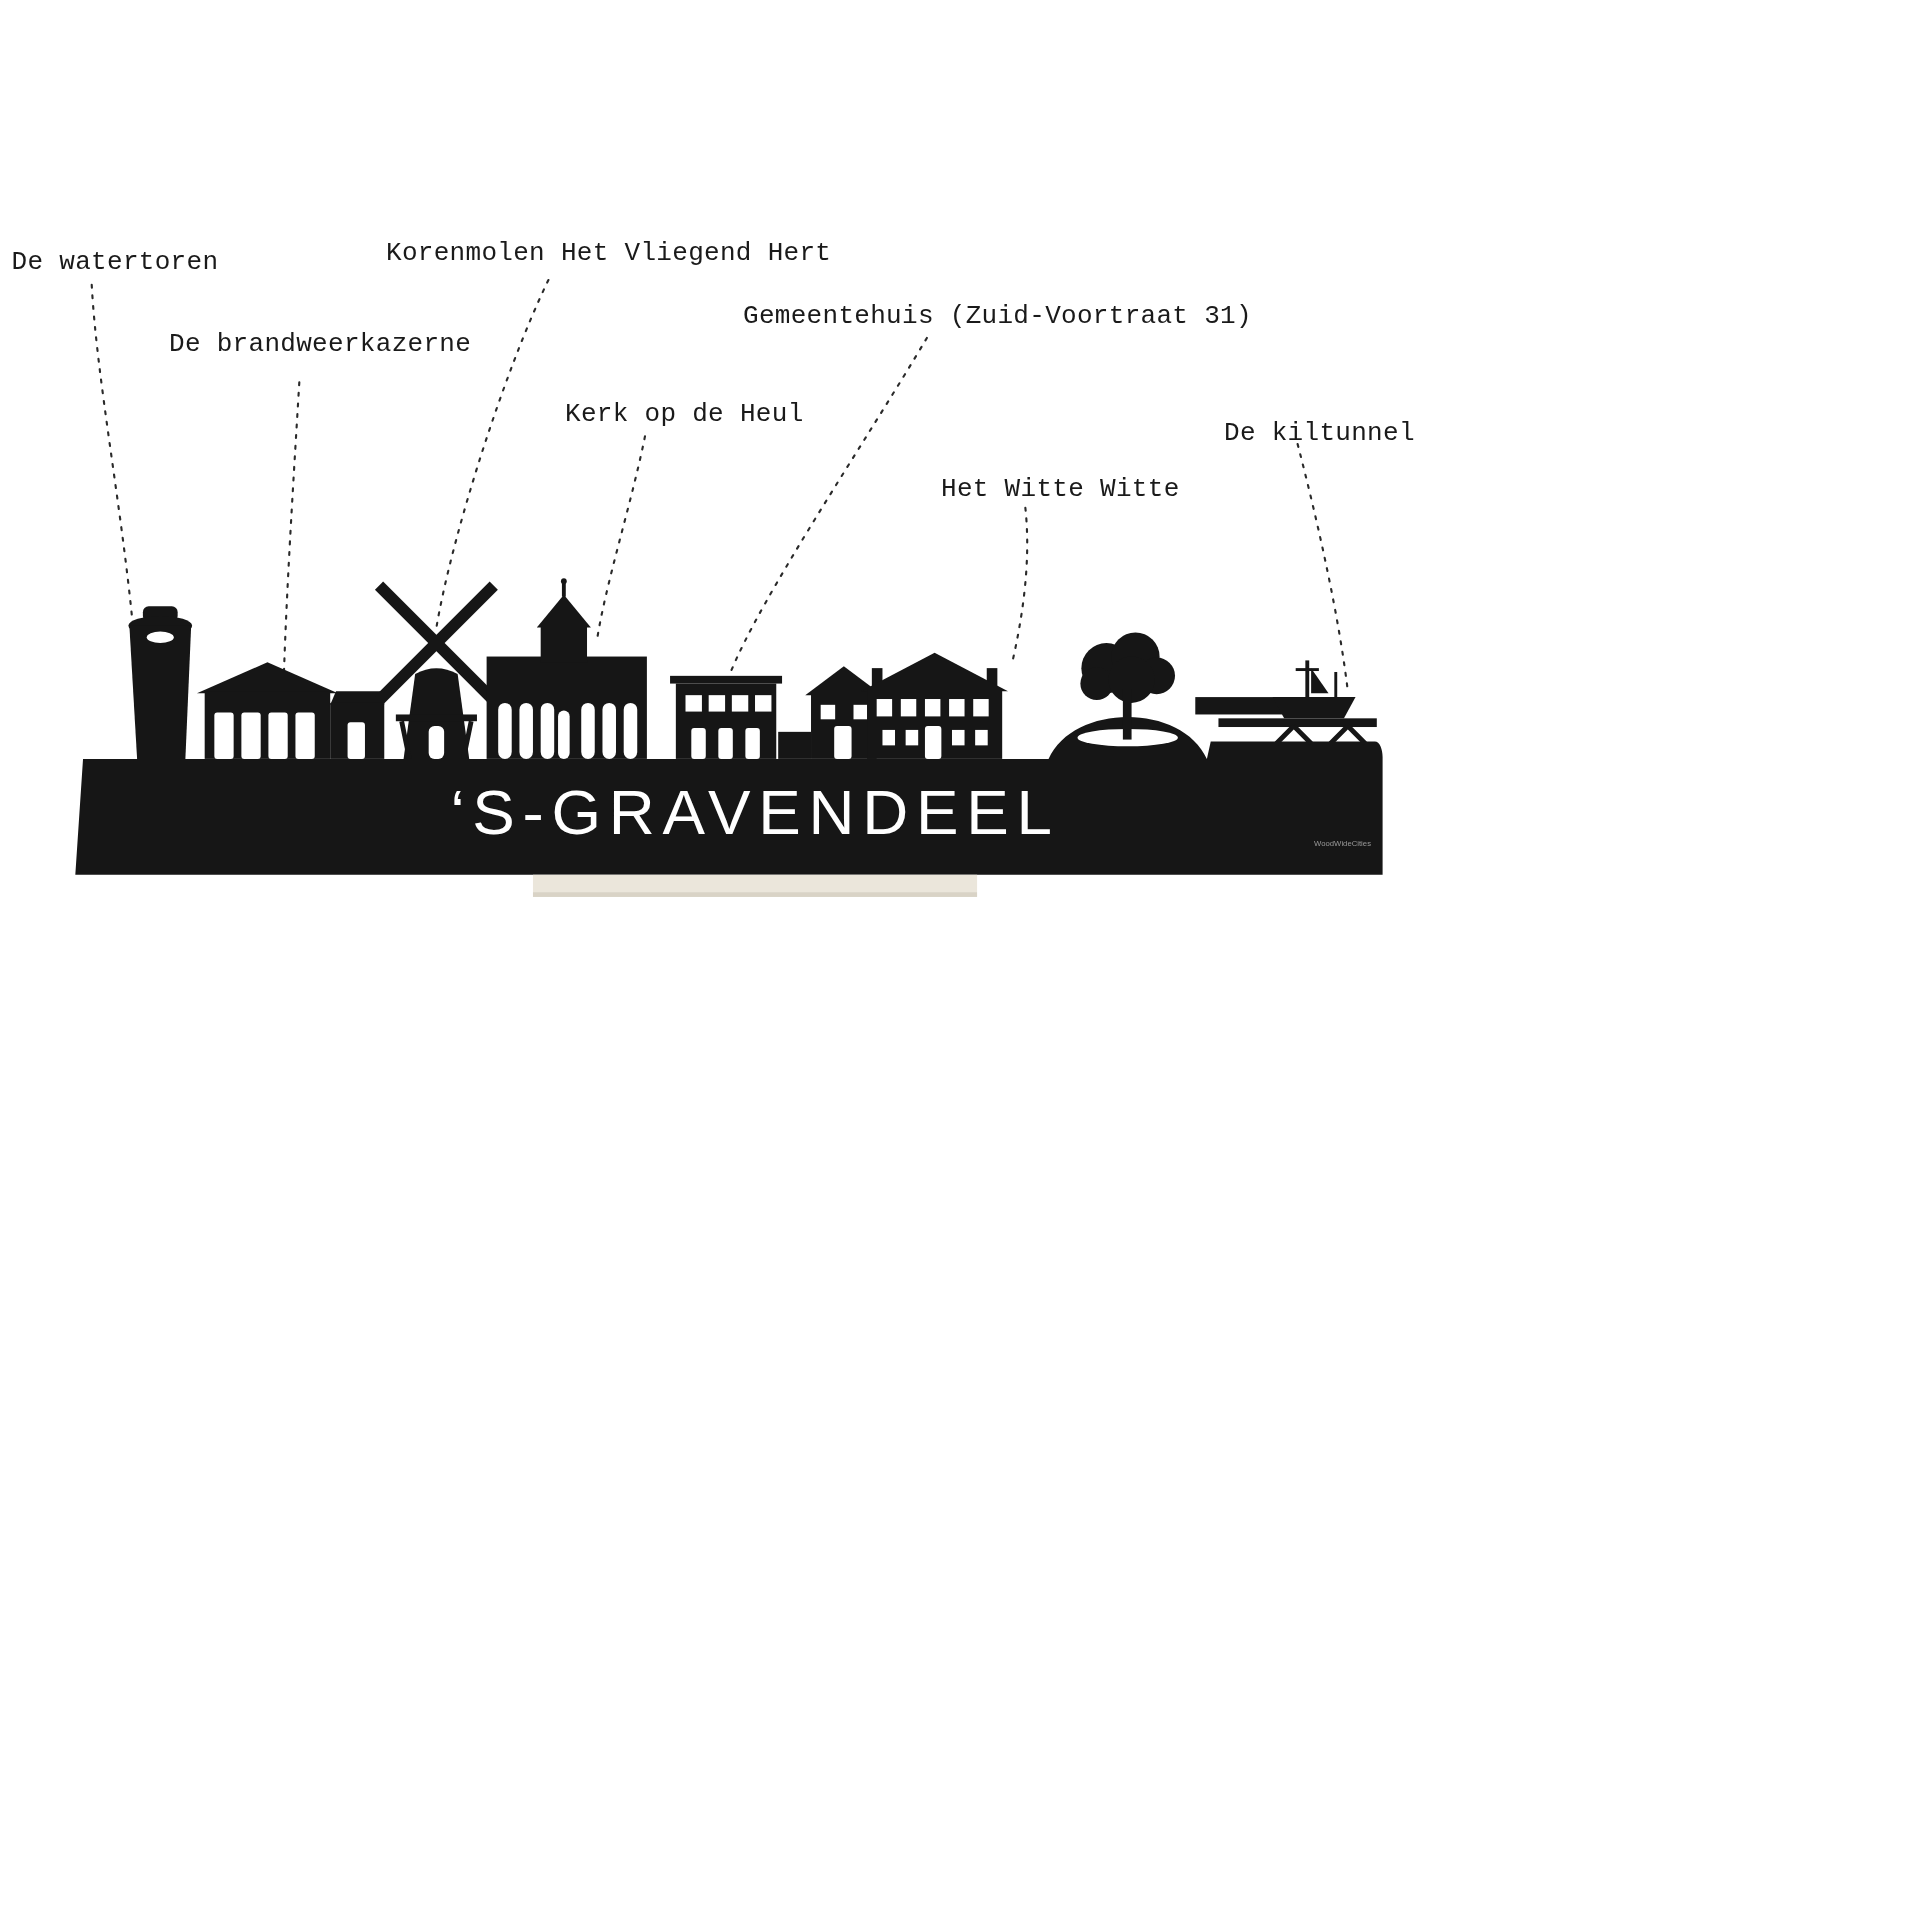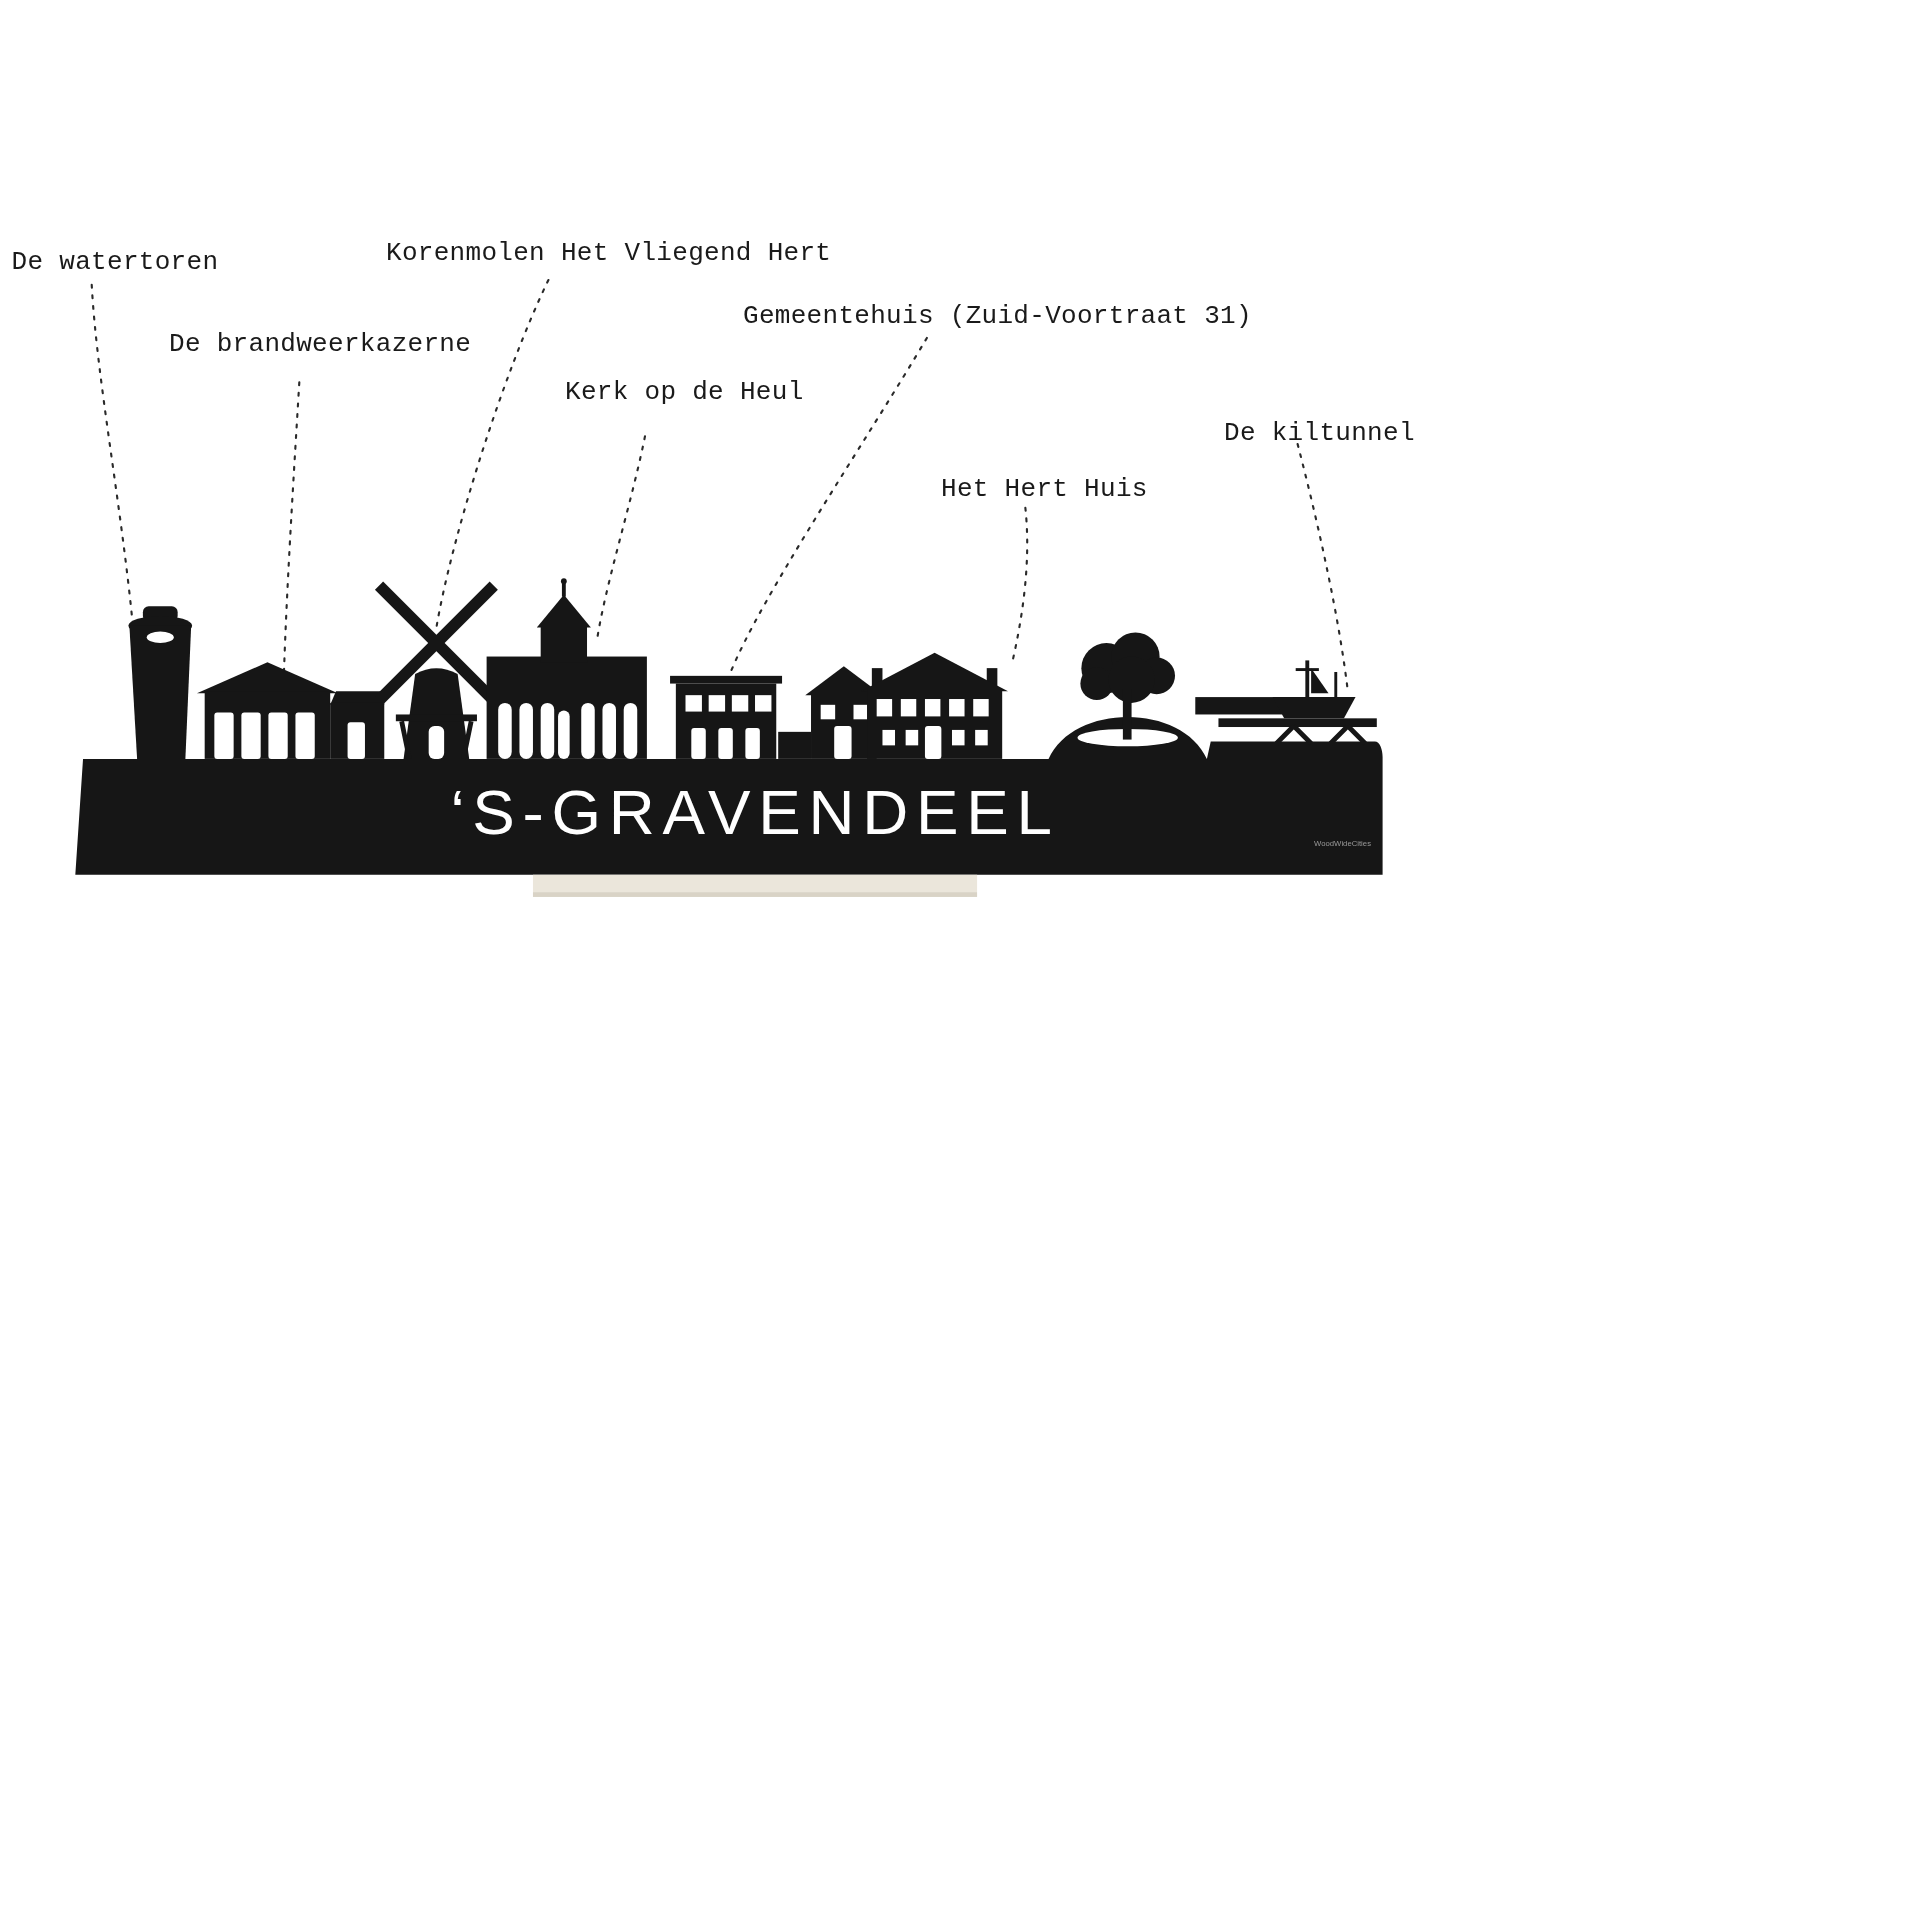--- a/index.html
+++ b/index.html
@@ -14,21 +14,21 @@
     position:absolute;
     font-size:26px;
     color:#1a1a1a;
     white-space:nowrap;
     letter-spacing:0.3px;
     font-family:Liberation Mono, monospace;
   }
   .label-watertoren{left:11.6px;top:247px;}
   .label-brandweerkazerne{left:169px;top:329px;}
   .label-korenmolen{left:386px;top:238px;}
-  .label-kerk{left:565px;top:377px;}
+  .label-kerk{left:565px;top:399px;}
   .label-gemeentehuis{left:743px;top:301px;}
   .label-wittehuis{left:941px;top:474px;}
   .label-kiltunnel{left:1224px;top:410px;margin-top:8px;}
 
   svg.scene{position:absolute;left:0;top:0;}
   .sil{fill:#161616;}
   .cut{fill:#ffffff;}
   .dash{fill:none;stroke:#2a2a2a;stroke-width:2.2;stroke-dasharray:3 8;stroke-linecap:round;}
   .cityname{
     fill:#ffffff;
@@ -47,21 +47,21 @@
 </head>
 <body>
 
 <div class="canvas">
 
   <div class="label label-watertoren">De watertoren</div>
   <div class="label label-brandweerkazerne">De brandweerkazerne</div>
   <div class="label label-korenmolen">Korenmolen Het Vliegend Hert</div>
   <div class="label label-kerk">Kerk op de Heul</div>
   <div class="label label-gemeentehuis">Gemeentehuis (Zuid-Voortraat 31)</div>
-  <div class="label label-wittehuis">Het Hert Huis</div>
+  <div class="label label-wittehuis">Het Witte Witte</div>
   <div class="label label-kiltunnel">De kiltunnel</div>
 
   <svg class="scene" width="1931" height="1931" viewBox="0 0 2000 2000">
 
     <g>
       <path class="dash" d="M 95 295 C 100 390 126 525 138 652"></path>
       <path class="dash" d="M 310 396 C 305 480 297 605 294 700"></path>
       <path class="dash" d="M 568 290 C 522 385 468 555 452 650"></path>
       <path class="dash" d="M 668 452 C 654 522 627 605 618 665"></path>
       <path class="dash" d="M 960 350 C 898 455 788 618 756 698"></path>

